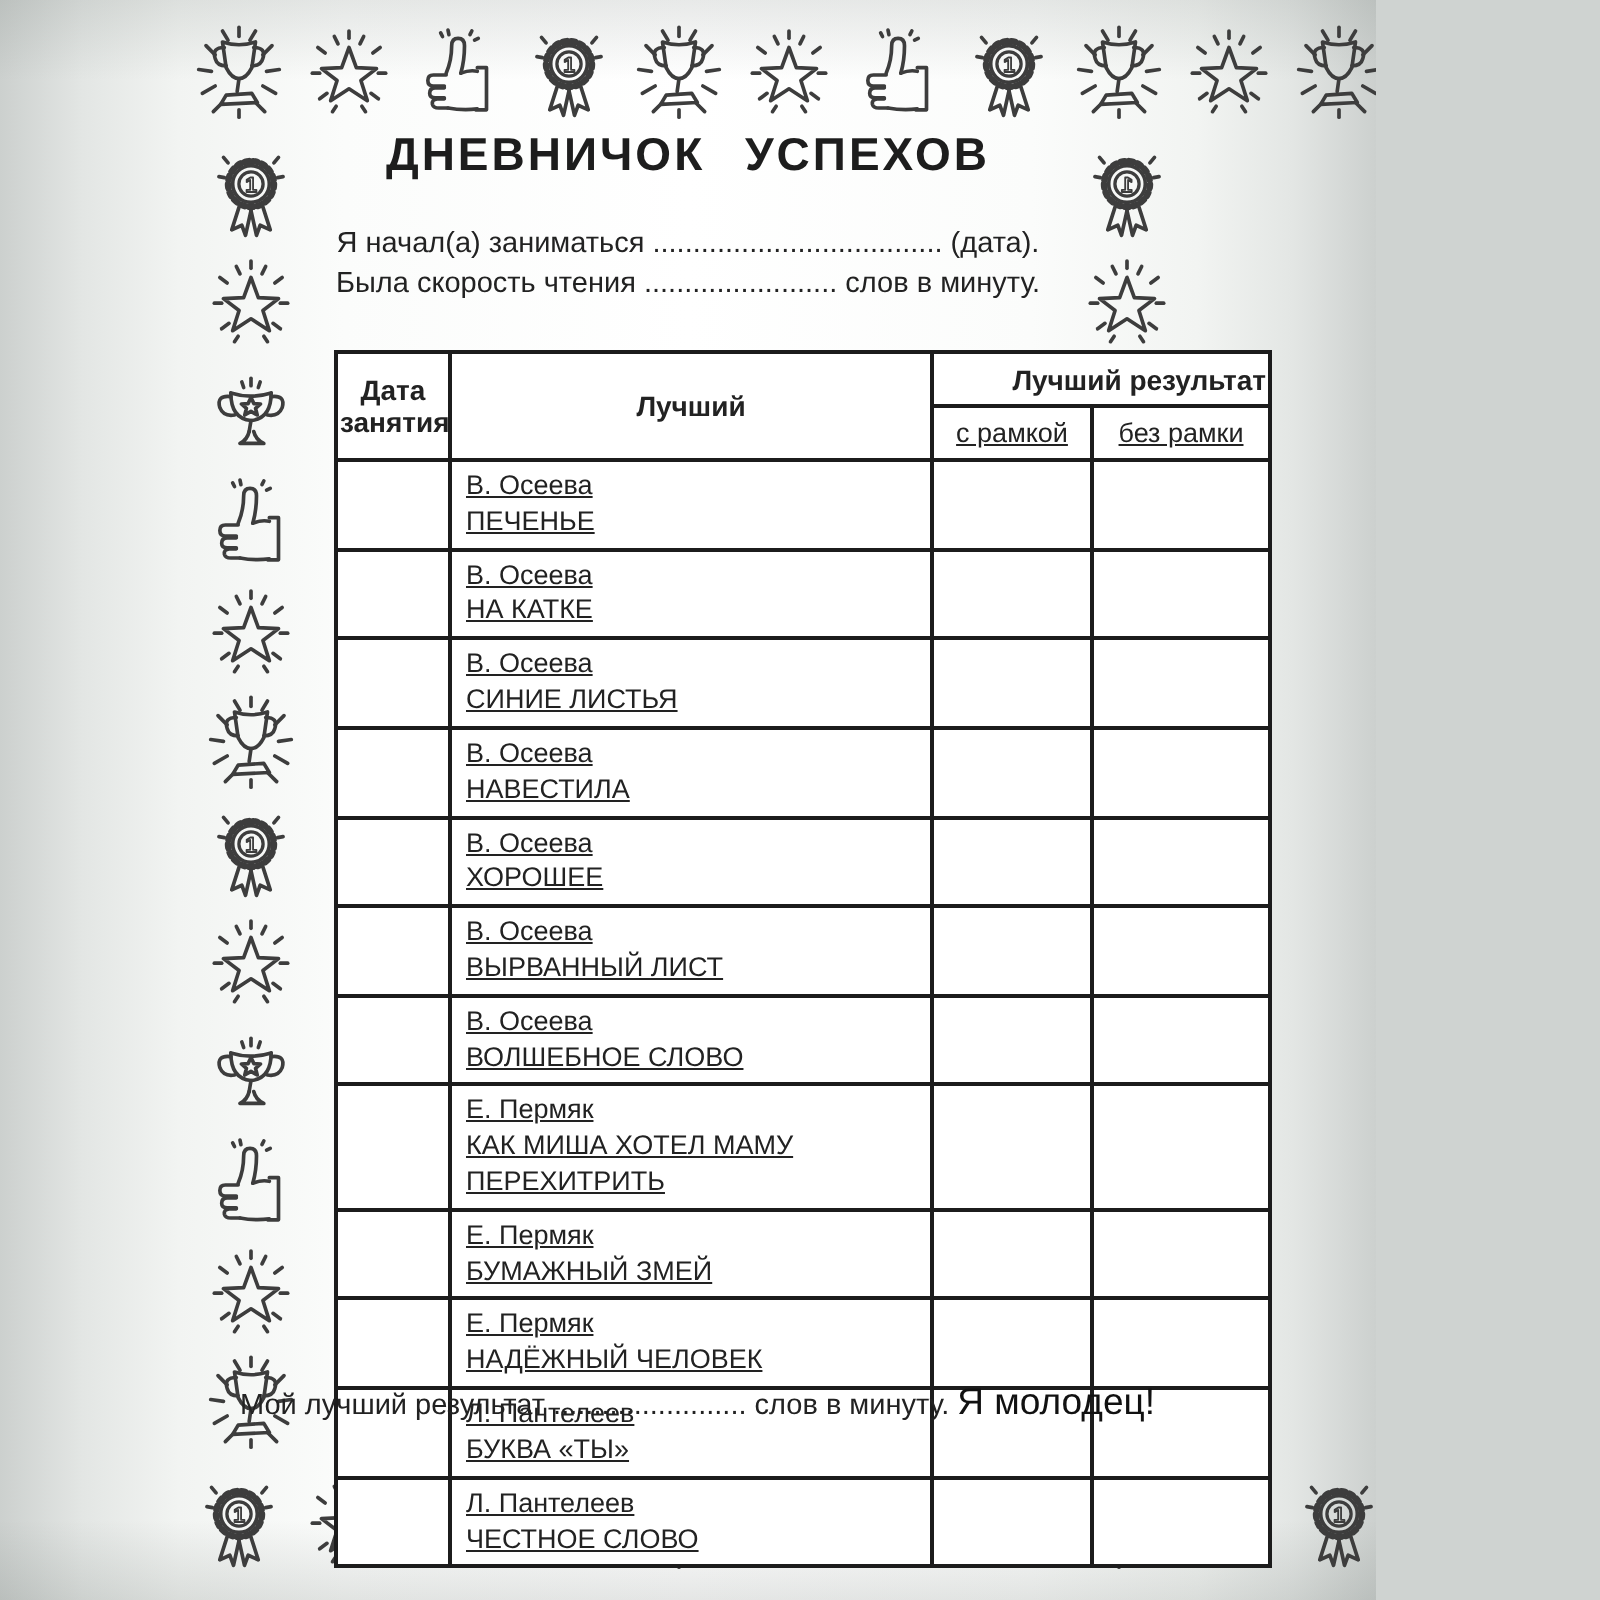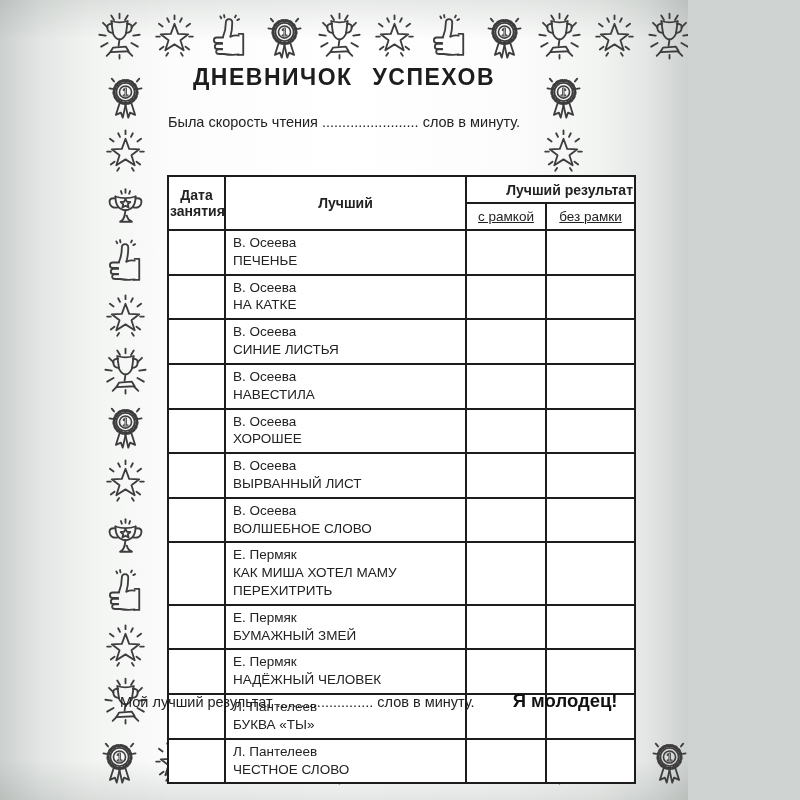--- a/index.html
+++ b/index.html
@@ -22,25 +22,25 @@
     font-size:23px;font-weight:bold;letter-spacing:1.5px;word-spacing:12px;color:#1d1d1d;z-index:3;}
   .intro{position:absolute;top:112px;left:130px;right:130px;text-align:center;
     font-size:14.5px;line-height:1.38;color:#222;z-index:3;}
   table.diary{position:absolute;left:167px;top:164px;width:467px;border-collapse:collapse;
     table-layout:fixed;z-index:3;background:#fff;margin-top:11px;}
   table.diary th,table.diary td{border:2px solid #1c1c1c;color:#222;}
   col.c0{width:57px;}col.c1{width:241px;}col.c2{width:80px;}col.c3{width:89px;}
   th.h-date,th.h-text{font-size:14px;font-weight:bold;text-align:center;line-height:1.15;}
   th.h-best{font-size:14px;font-weight:bold;text-align:right;height:23px;}
   th.h-sub{font-size:13.5px;font-weight:normal;text-align:center;height:23px;text-decoration:underline;}
-  td.c-text{font-size:13.5px;line-height:1.32;padding:3px 24px 4px 7px;height:30px;}
+  td.c-text{font-size:13.5px;line-height:1.32;padding:3px 24px 4px 7px;height:30px;text-decoration:underline;}
   td.c-date,td.c-res{height:30px;}
   .footer{position:absolute;top:690px;left:120px;right:120px;text-align:center;
     font-size:14.5px;color:#222;z-index:3;white-space:nowrap;}
-  .footer .praise{font-size:18.5px;font-weight:bold;color:#111;margin-left:34px;}
+  .footer .praise{font-size:18.5px;font-weight:normal;color:#111;}
   .defs{position:absolute;width:0;height:0;overflow:hidden;}
 </style>
 </head>
 <body>
 
 <svg class="defs" xmlns="http://www.w3.org/2000/svg" aria-hidden="true">
   <defs>
     <symbol id="sym-trophy" viewBox="0 0 60 60">
       <g fill="none" stroke="currentColor" stroke-width="2" stroke-linecap="round" stroke-linejoin="round">
         <path d="M21,12 Q30,15 39,12 L37,26 Q34,32 30,32 Q26,32 23,26 Z"></path>
@@ -361,20 +361,21 @@
       <span class="bicon">
         <svg viewBox="0 0 60 60">
           <use href="#sym-trophy"></use>
         </svg>
       </span>
     </div>
 
   <div class="title">ДНЕВНИЧОК  УСПЕХОВ</div>
 
   <div class="intro">
+    <div>Я начал(а) заниматься .................................... (дата).</div>
     <div>Была скорость чтения ........................ слов в минуту.</div>
   </div>
 
   <table class="diary">
     <colgroup>
         <col class="c0">
         <col class="c1">
         <col class="c2">
         <col class="c3">
       </colgroup>

